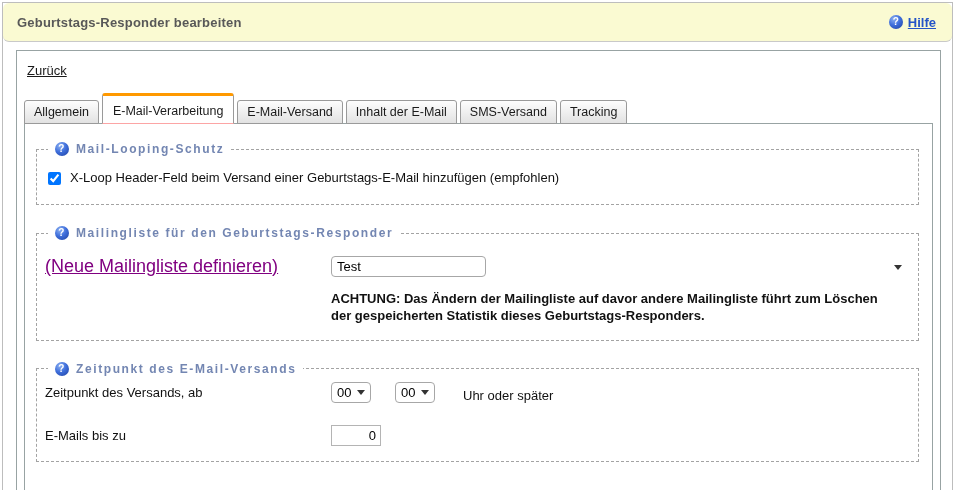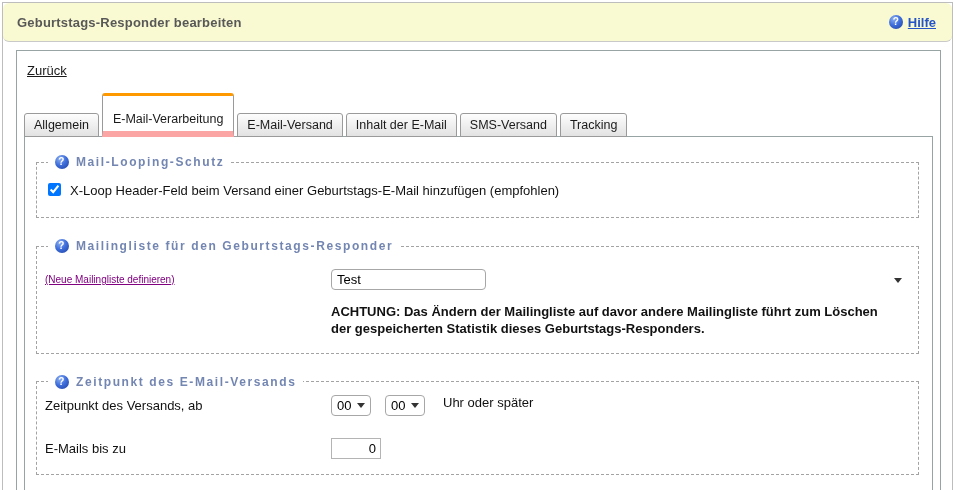--- a/index.html
+++ b/index.html
@@ -21,37 +21,37 @@
   .contentbox { margin:8px 11px 0 13px; border:1px solid #98a3a3; background:#fff;
     min-height:530px; padding:8px 7px; }
 
   a.back-link { display:inline-block; margin:4px 0 15px 3px; color:#1a1a1a;
     text-decoration:underline; font-size:13px; }
 
   .tabs { display:flex; gap:3px; align-items:flex-end; margin:0 0 -1px 0;
     position:relative; z-index:2; }
   .tab { border:1px solid #9a9a9a; border-radius:3px 3px 0 0; padding:4px 9px;
     background:linear-gradient(#fdfdfd,#e2e2e2); font-size:12.5px; color:#1a1a1a; cursor:pointer; }
-  .tab.active { background:#fff; border-top:3px solid #ff9900; border-bottom:6px solid #fca5a5;
-    padding:16px 10px 5px; }
+  .tab.active { background:#fff; border-top:3px solid #ff9900; border-bottom:1px solid #fca5a5;
+    padding:8px 10px 5px; }
 
   .panel { border:1px solid #98a3a3; background:#fff; height:470px;
     padding:4px 8px 20px 7px; position:relative; z-index:1; }
 
   fieldset { border:1px dashed #a3a3a3; margin:14px 5px 21px 4px; padding:6px 10px 15px 8px; }
   legend { display:flex; align-items:center; gap:7px; padding:0 7px; margin-left:3px;
     color:#7386b2; font-weight:bold; font-size:12px; letter-spacing:1.6px; }
 
-  .check-row { display:flex; align-items:flex-start; gap:9px; margin:8px 0 4px 3px; }
+  .check-row { display:flex; align-items:flex-end; gap:9px; margin:8px 0 4px 3px; }
   .check-row input { width:13px; height:13px; }
 
   .form-row { display:grid; grid-template-columns:286px 1fr; align-items:center; margin-top:10px; }
-  .controls { display:flex; align-items:flex-start; gap:14px; }
+  .controls { display:flex; align-items:flex-end; gap:24px; }
 
-  a.purple-link { color:#800080; text-decoration:underline; font-size:10px; }
+  a.purple-link { color:#800080; text-decoration:underline; font-size:18px; }
 
   .warning { grid-column:2; margin-top:14px; font-weight:bold; max-width:565px; line-height:1.3; }
 
   .selwrap { position:relative; display:inline-block; }
   .selwrap::after { content:""; position:absolute; right:6px; top:50%; margin-top:-2px;
     border-left:4px solid transparent; border-right:4px solid transparent;
     border-top:5px solid #333; pointer-events:none; }
   select { appearance:none; -webkit-appearance:none; -moz-appearance:none;
     border:1px solid #a7a7a7; background:#fff; font-family:"Liberation Sans",sans-serif;
     font-size:13px; height:21px; padding:1px 18px 1px 5px; border-radius:4px; }

